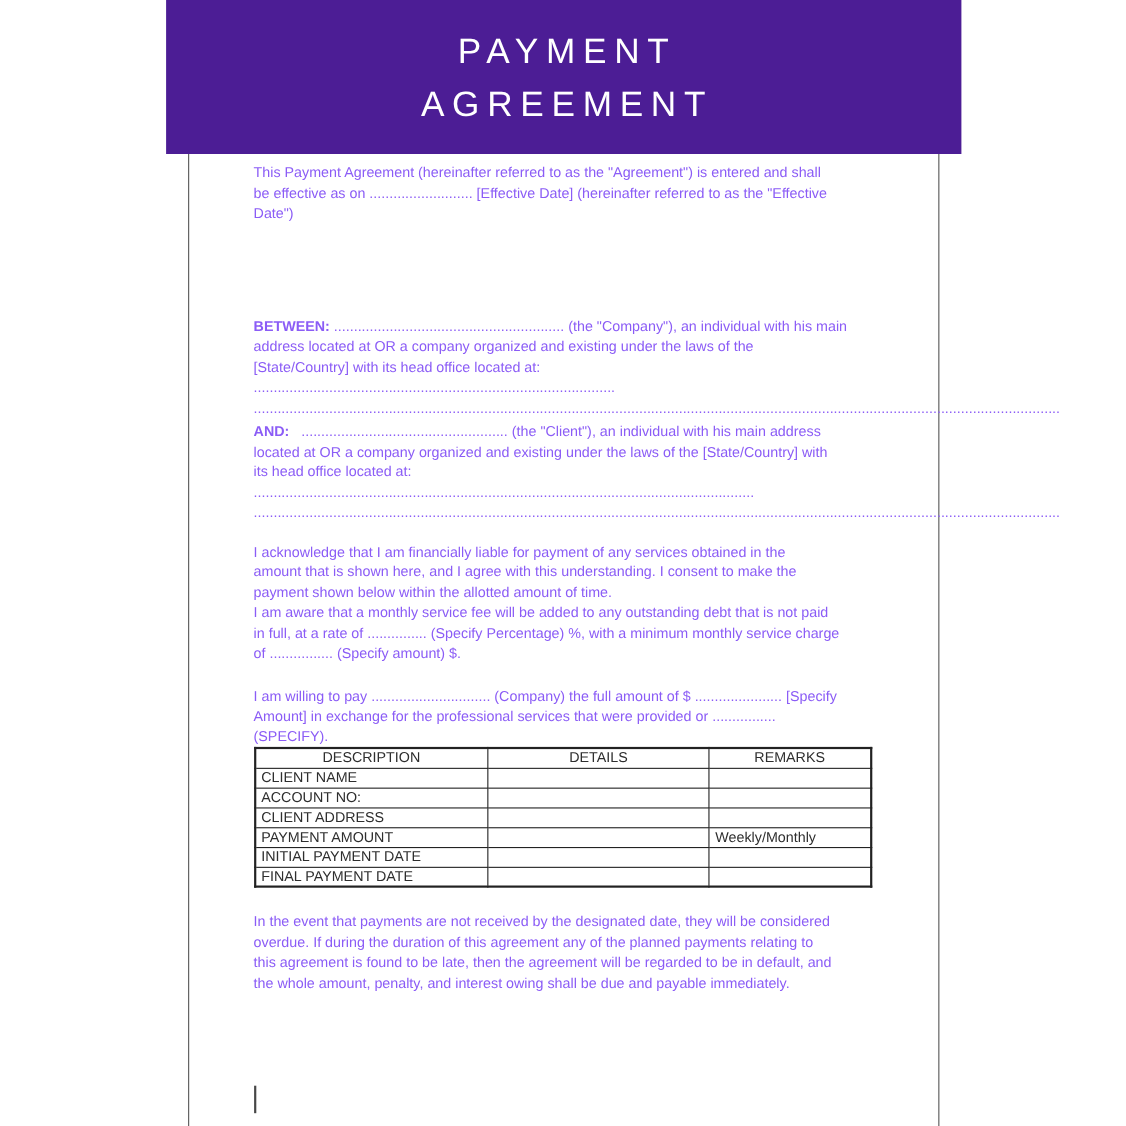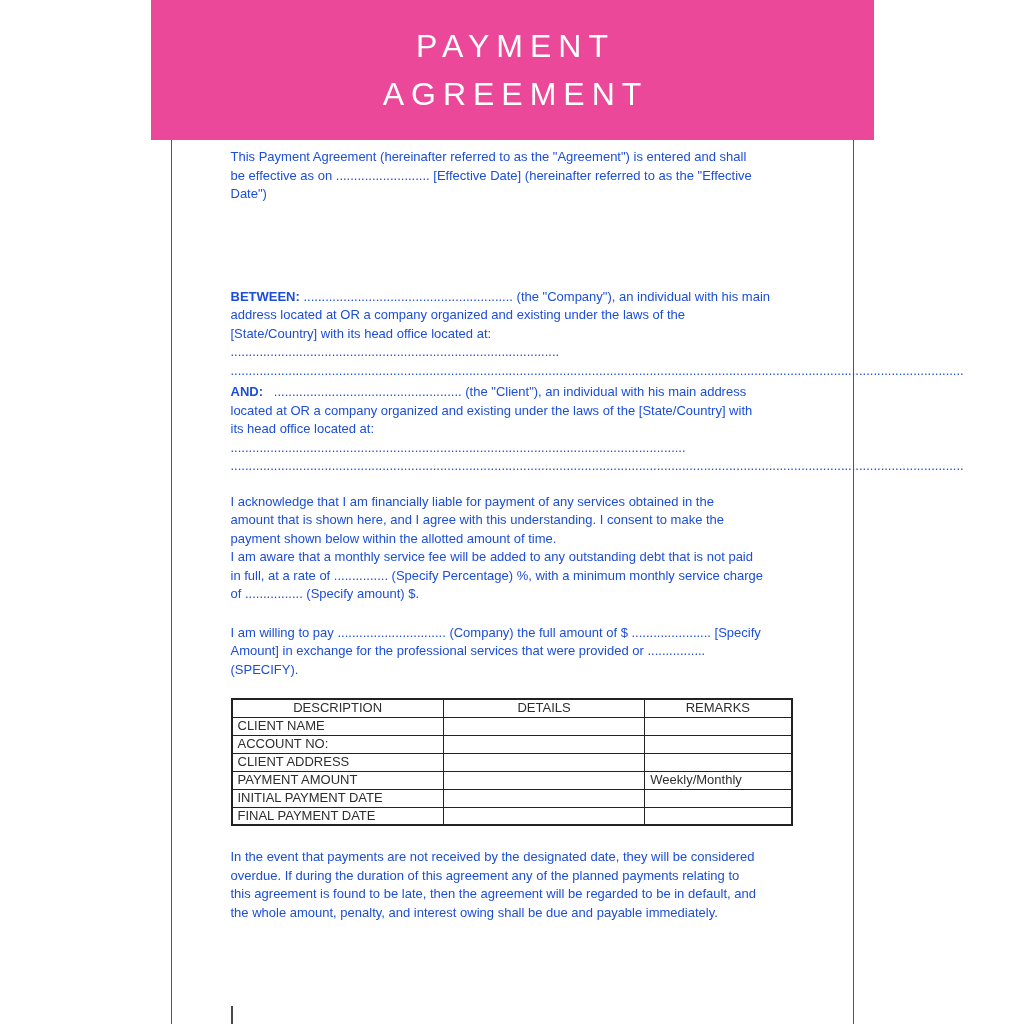--- a/index.html
+++ b/index.html
@@ -10,21 +10,21 @@
     overflow: hidden;
     font-family: "Liberation Sans", sans-serif;
   }
   .doc {
     width: 723px;
     margin: 0 auto;
     position: relative;
   }
   .band {
     height: 140px;
-    background: #ec4899;
+    background: #4c1d95;
     display: flex;
     flex-direction: column;
     justify-content: center;
     align-items: center;
   }
   .band .title-line {
     color: #ffffff;
     font-size: 32px;
     font-weight: 300;
     letter-spacing: 7px;
@@ -37,33 +37,32 @@
     height: 884px;
     border-left: 1px solid #555555;
     border-right: 1px solid #555555;
     padding: 8px 45px 0 59px;
     position: relative;
   }
   .para {
     margin: 0;
     font-size: 13px;
     line-height: 18.5px;
-    color: #1d4ed8;
+    color: #8b5cf6;
     white-space: pre-line;
     letter-spacing: 0;
   }
   .para strong { font-weight: bold; }
   .mt-between { margin-top: 84px; }
   .mt-and     { margin-top: 3px; }
   .mt-ack     { margin-top: 17px; }
   .mt-fee     { }
   .mt-pay     { margin-top: 20px; }
   .mt-close   { margin-top: 22px; }
   table.details {
-    margin-top: 19px;
     border-collapse: collapse;
     width: 562px;
     table-layout: fixed;
     border: 2px solid #222222;
   }
   table.details th, table.details td {
     border: 1px solid #222222;
     height: 18px;
     padding: 0 5px;
     font-size: 13px;

